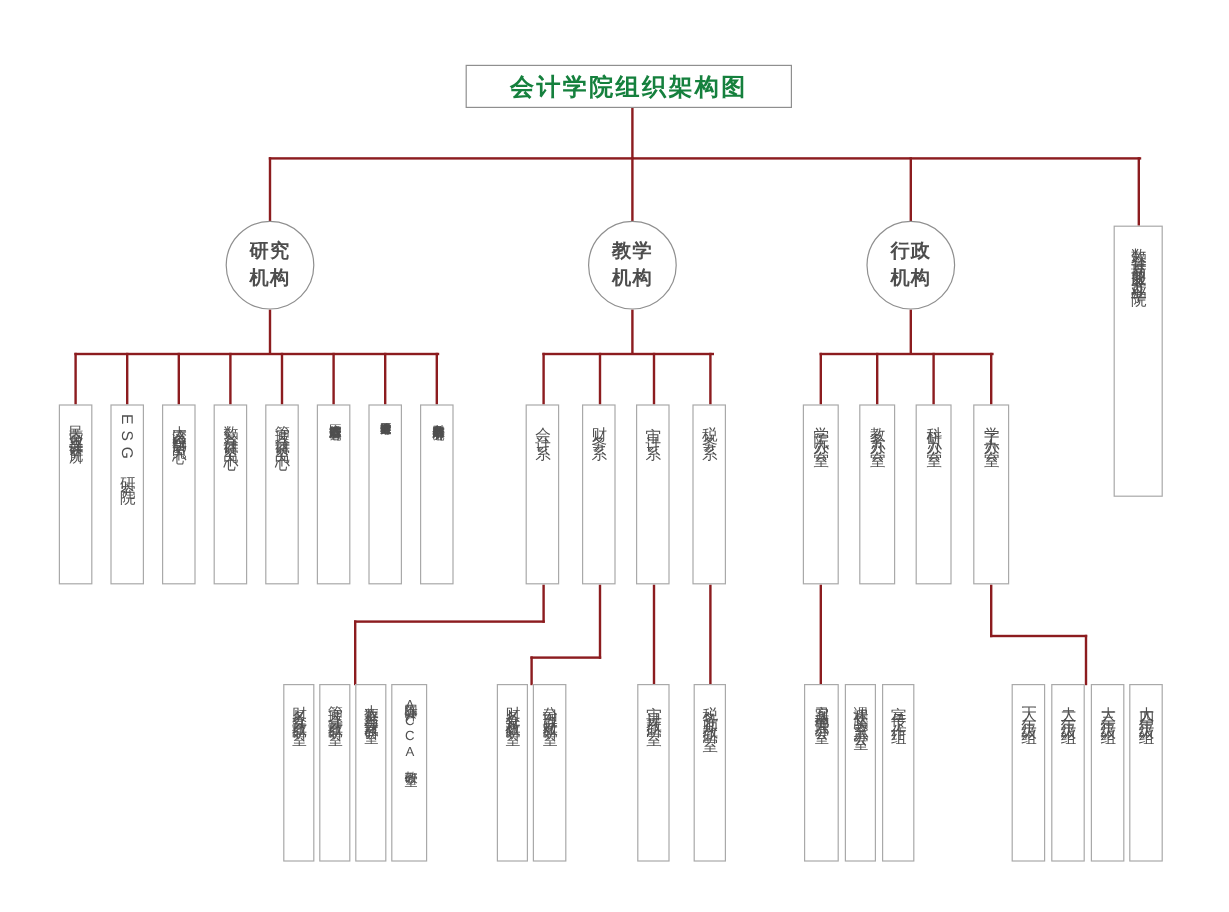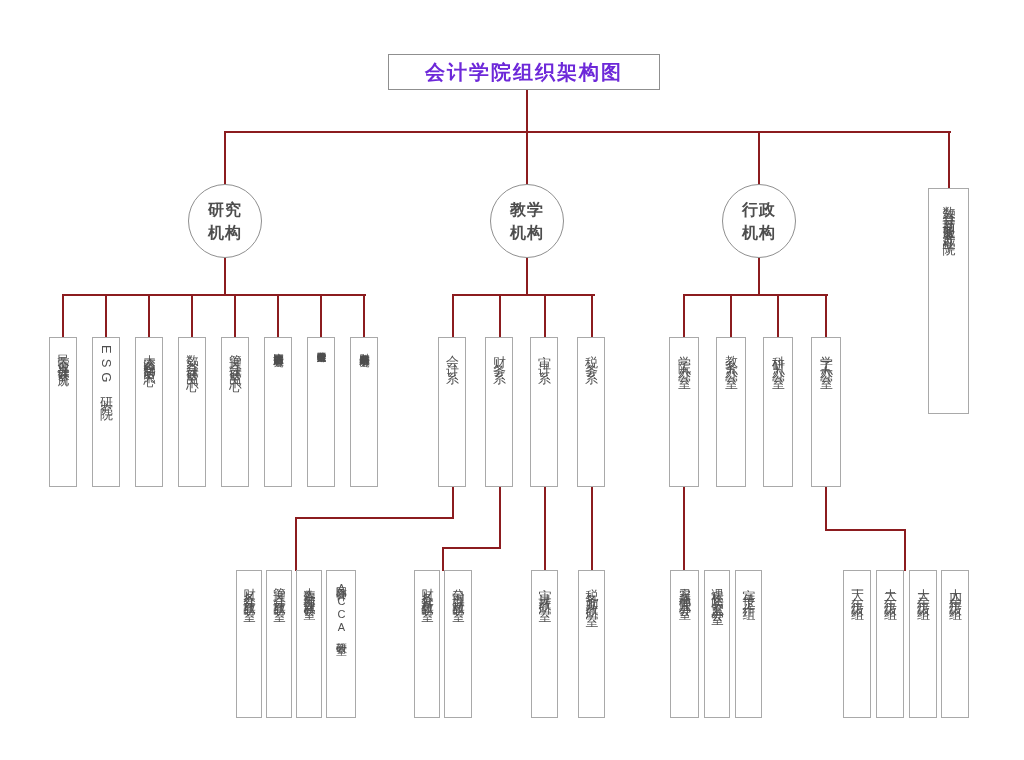--- a/index.html
+++ b/index.html
@@ -9,21 +9,21 @@
   }
   
   .vl,.hl{position:absolute;background:#8c1c1f;}
   .vl{width:2px;}
   .hl{height:2px;}
   
   #title{
     position:absolute;left:388px;top:54px;width:272px;height:36px;
     border:1px solid #8f8f8f;background:#fff;box-sizing:border-box;
     display:flex;align-items:center;justify-content:center;
-    font-size:20px;font-weight:bold;letter-spacing:2px;color:#6d28d9;
+    font-size:20px;font-weight:bold;letter-spacing:2px;color:#15803d;
   }
   
   .circle{
     position:absolute;width:74px;height:74px;border-radius:50%;
     border:1px solid #8f8f8f;background:#fff;box-sizing:border-box;
     display:flex;flex-direction:column;align-items:center;justify-content:center;
     font-size:16px;font-weight:bold;color:#4d4d4d;line-height:1.45;letter-spacing:1px;
   }
   
   .node{

